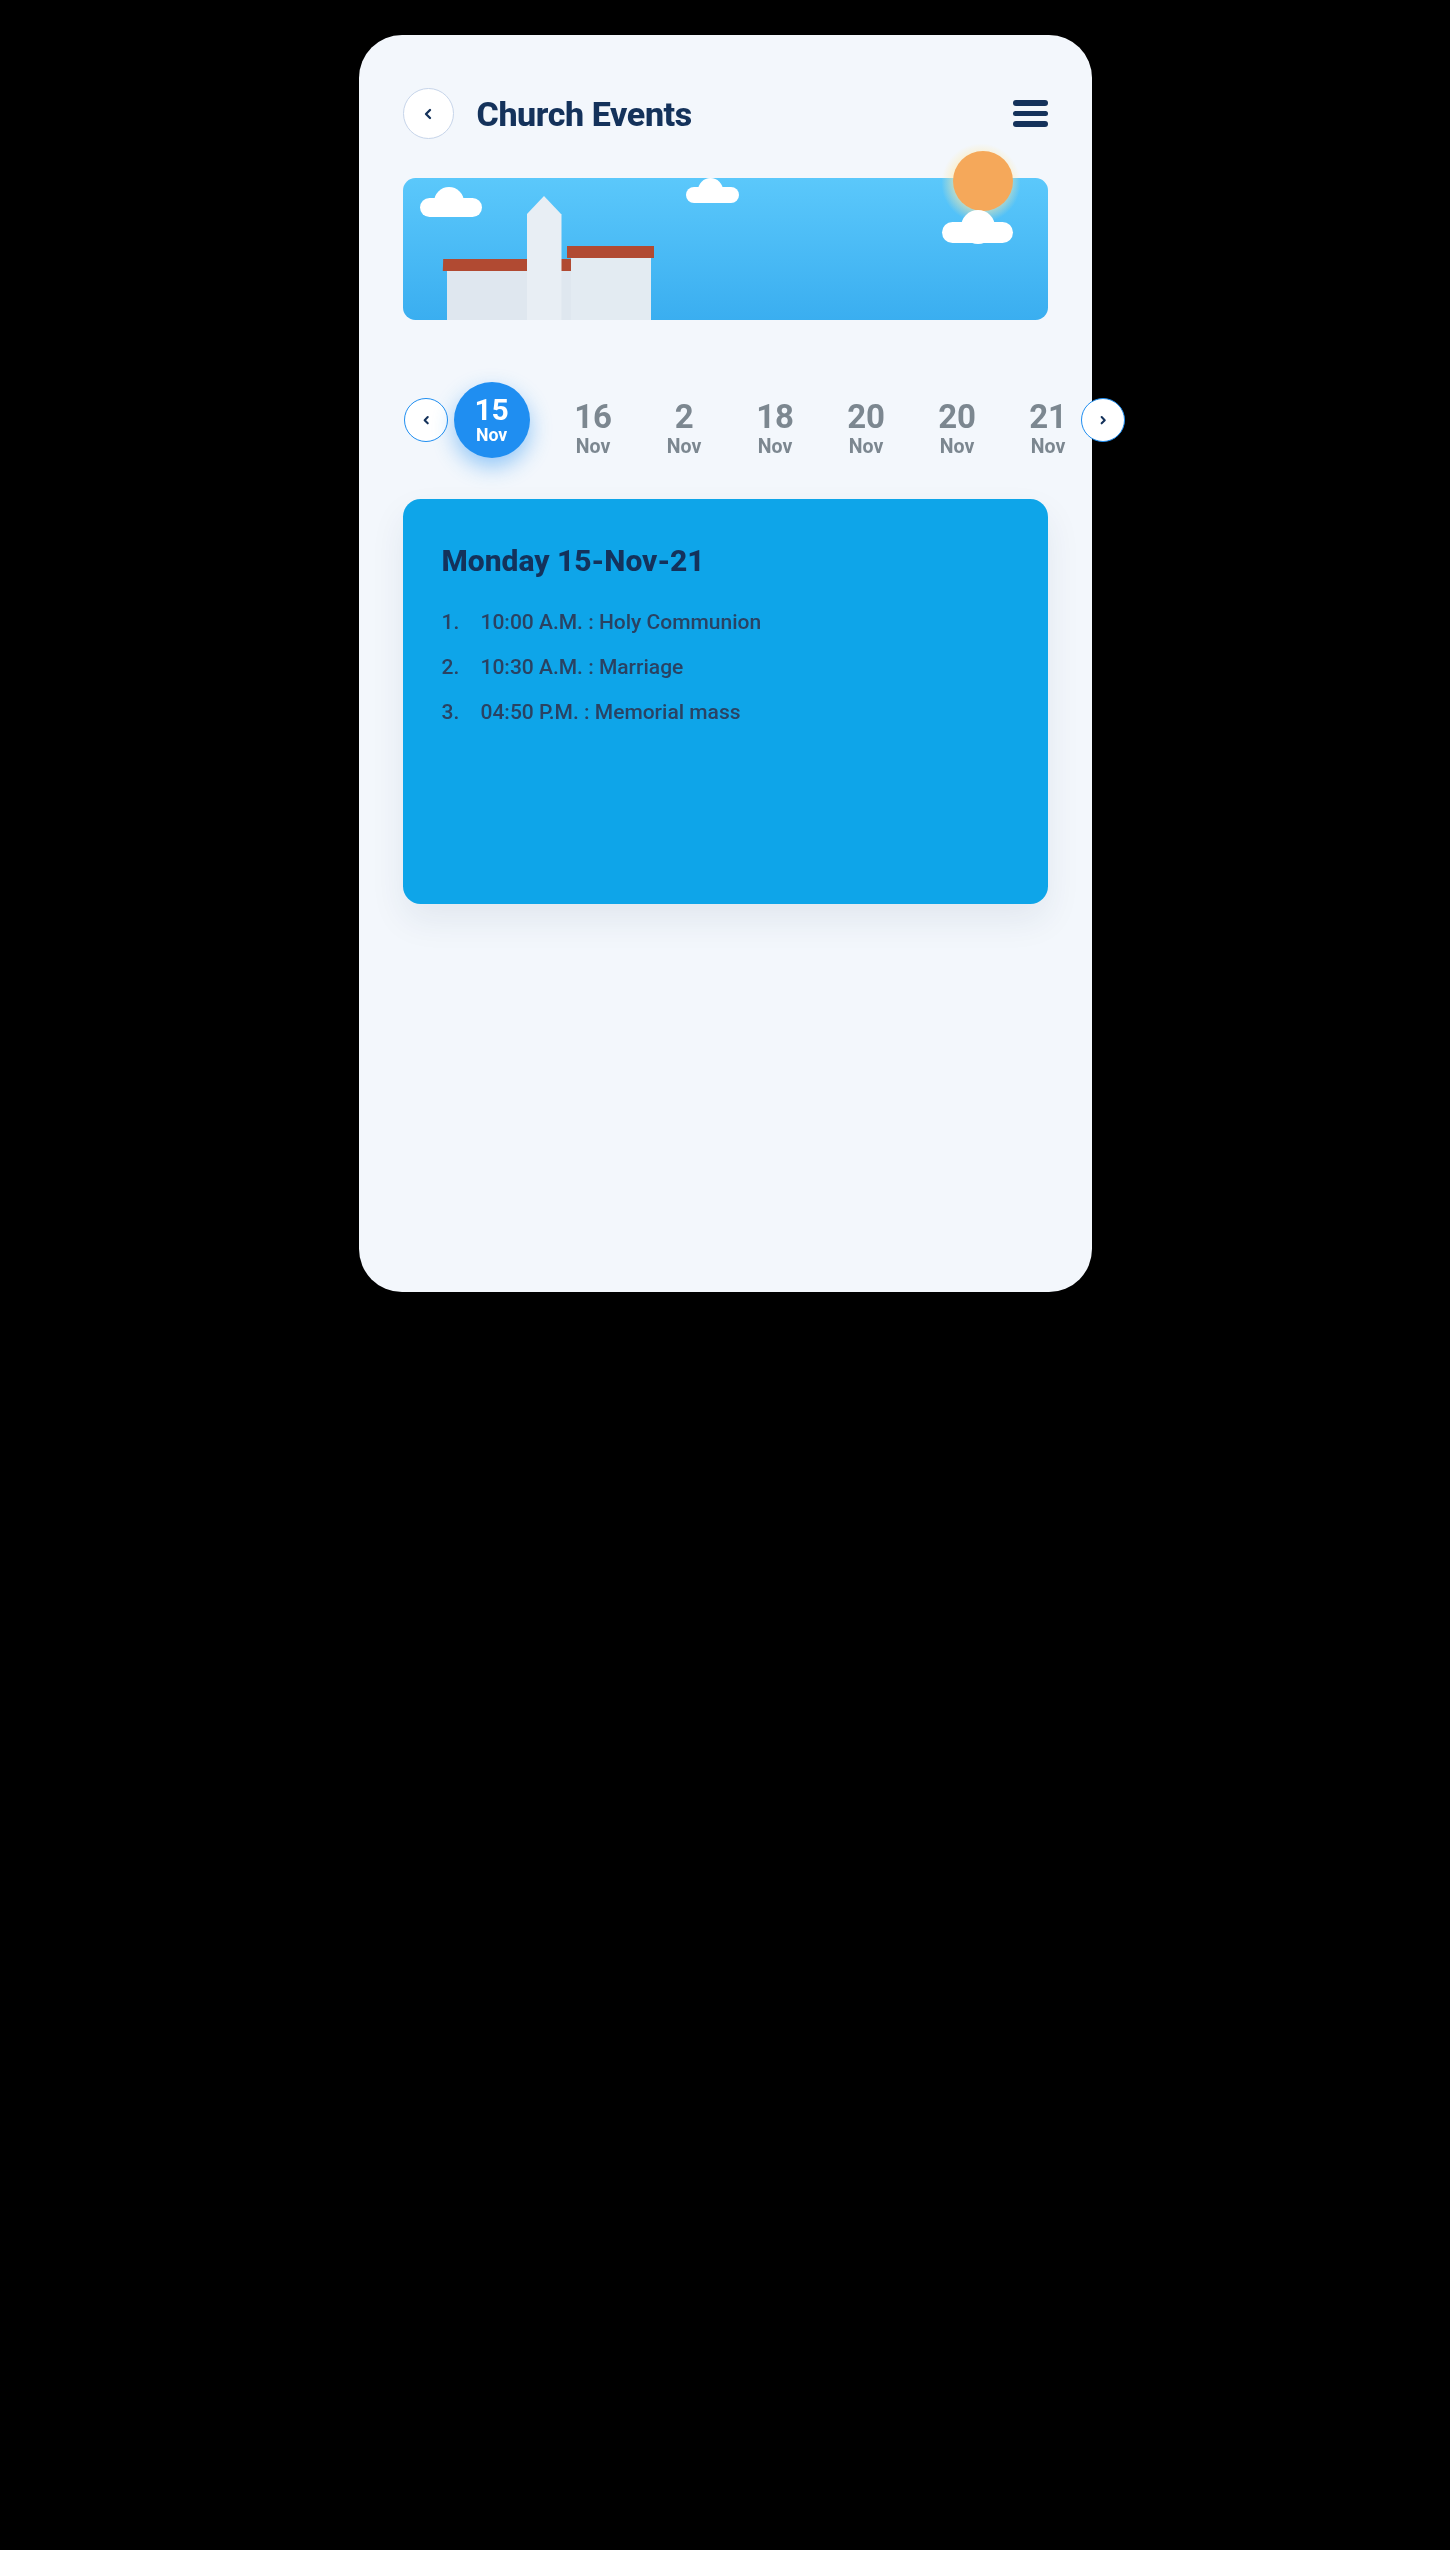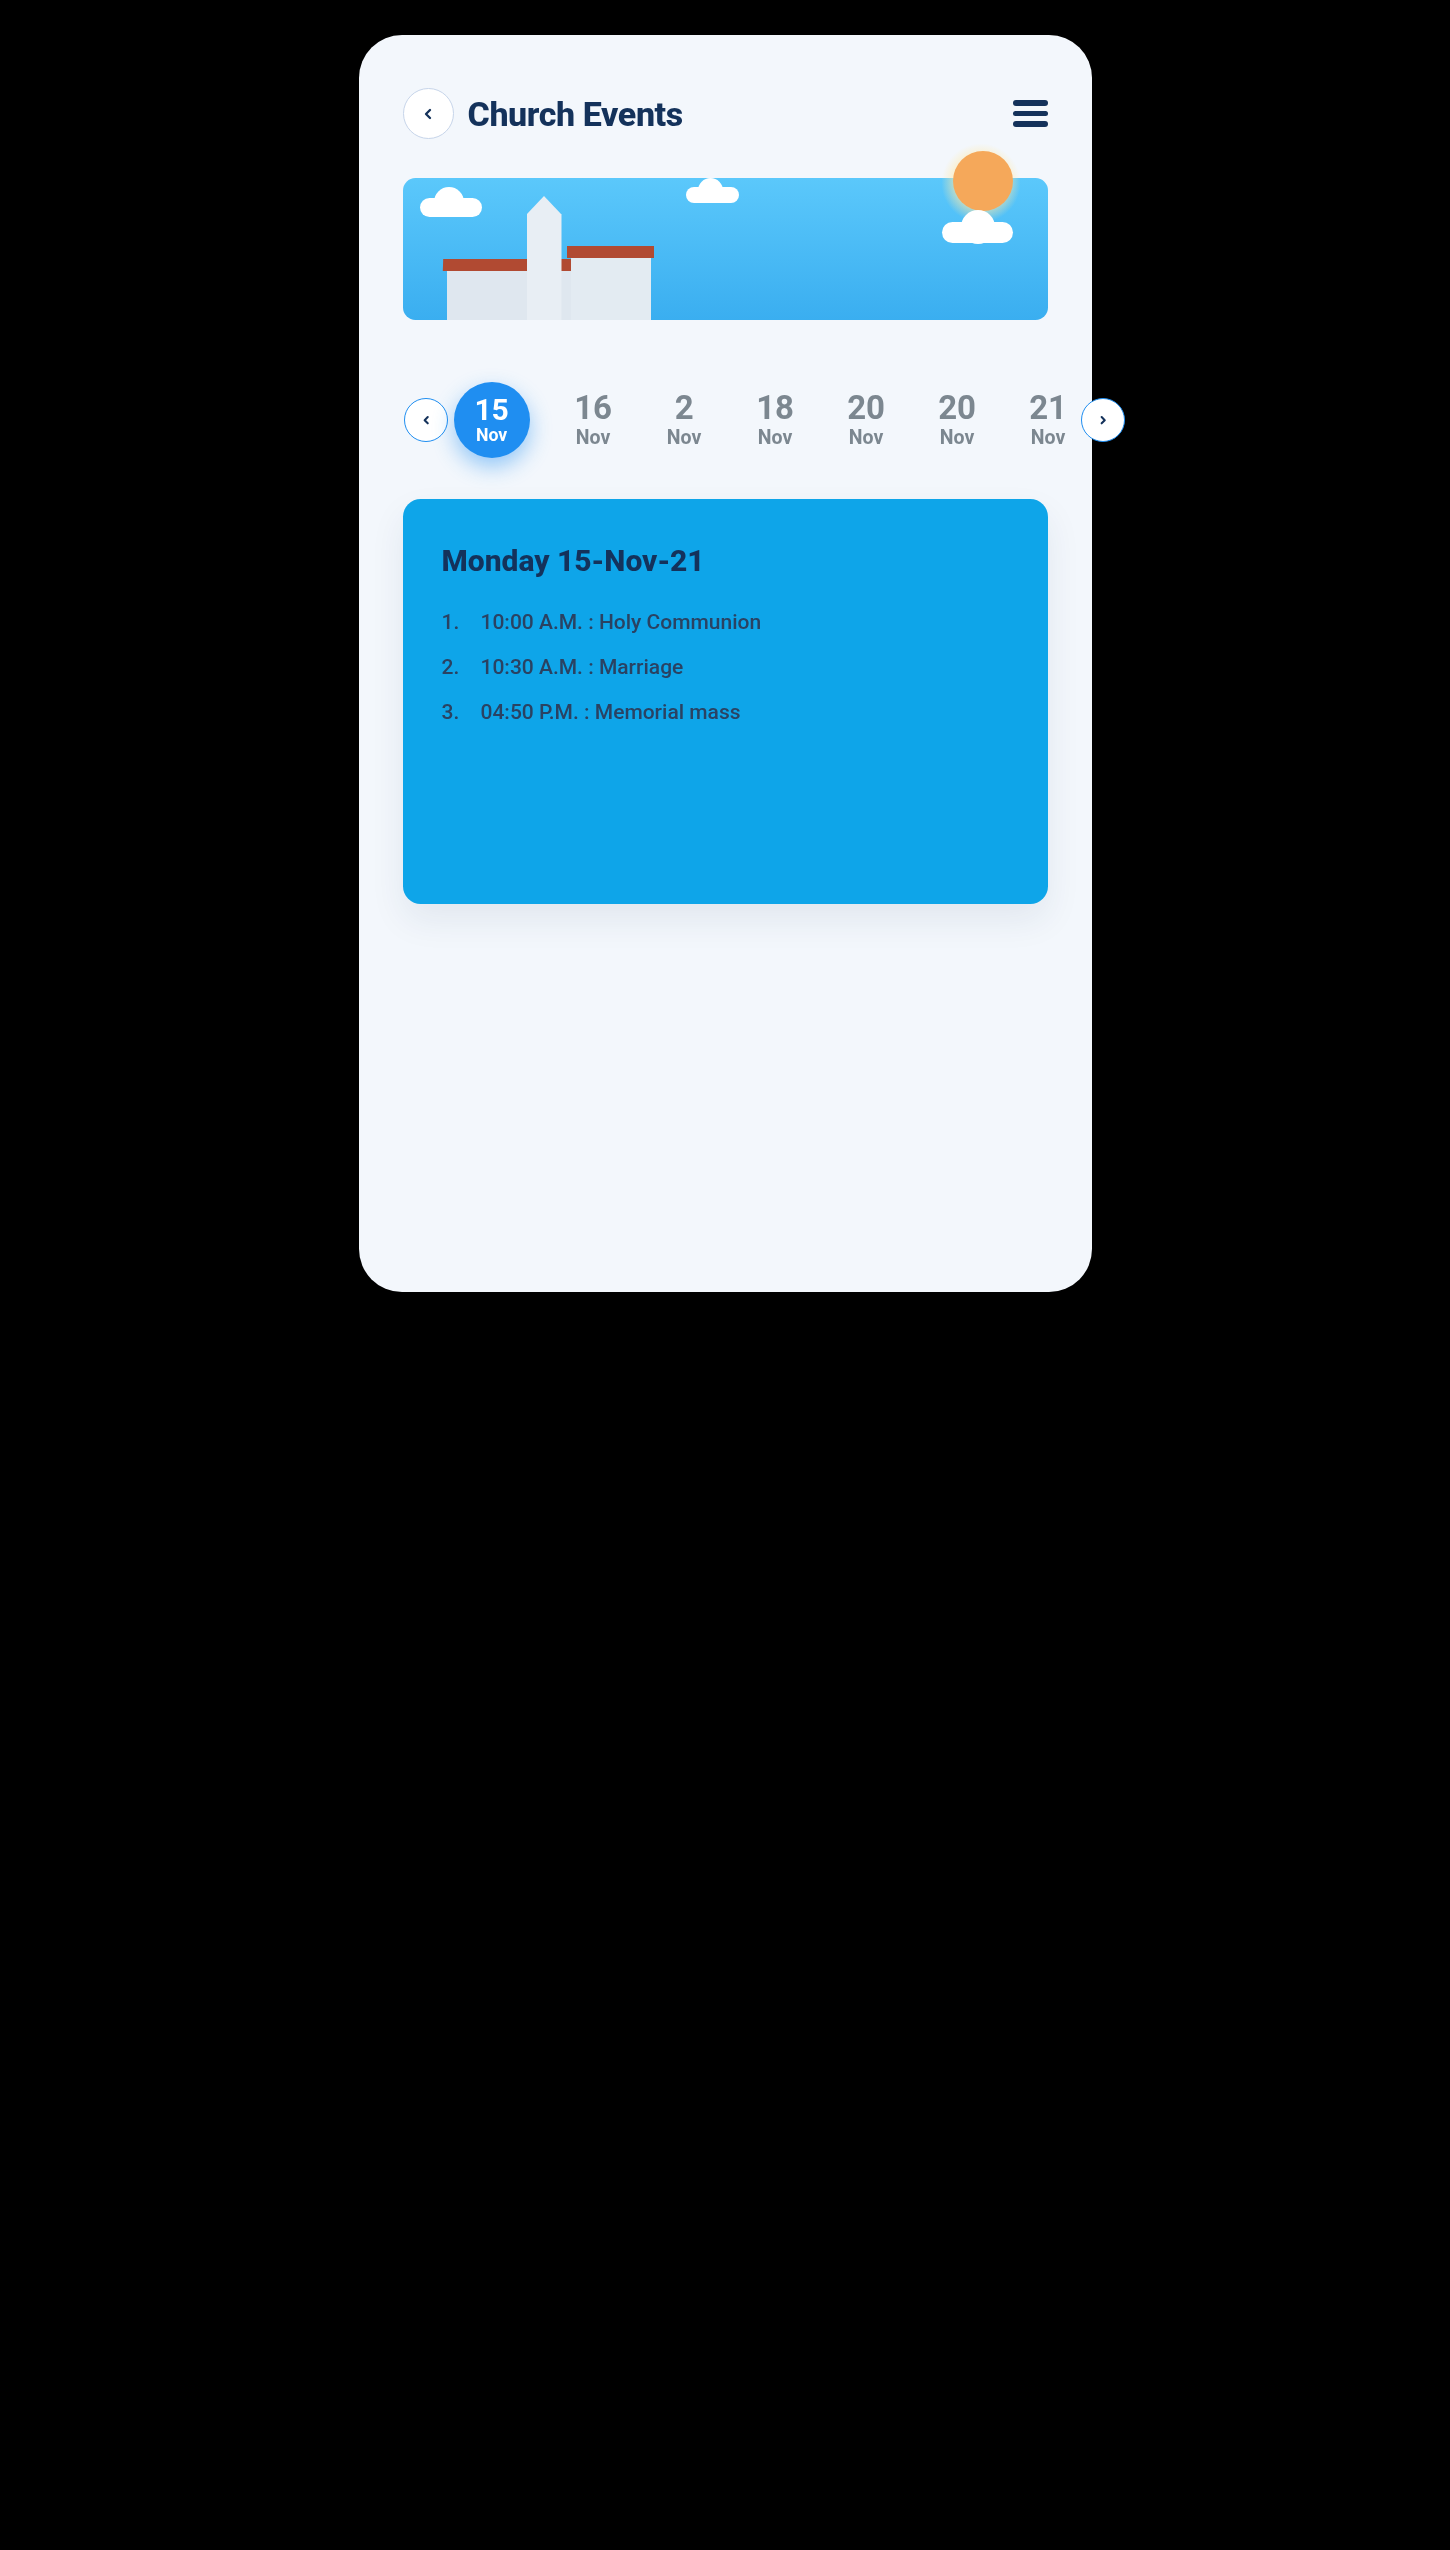--- a/index.html
+++ b/index.html
@@ -19,21 +19,21 @@
     padding: 53px 44px 266px 44px;
     position: relative;
     min-height: 1257px;
   }
   .header {
     display: flex;
     align-items: center;
     justify-content: space-between;
     margin-bottom: 39px;
   }
-  .header-left { display: flex; align-items: center; gap: 14px; }
+  .header-left { display: flex; align-items: center; gap: 23px; }
   .back-btn {
     width: 51px; height: 51px;
     border-radius: 50%;
     border: 1.3px solid #c7d5ea;
     background: #fff;
     display: flex; align-items: center; justify-content: center;
     cursor: pointer;
   }
   .page-title {
     font-size: 34px;
@@ -121,21 +121,21 @@
     border: 1.8px solid #1f8ef1;
     background: #fff;
     display: flex; align-items: center; justify-content: center;
     cursor: pointer;
     flex-shrink: 0;
   }
   .dates {
     flex: 1;
     display: flex;
     justify-content: space-around;
-    align-items: center;
+    align-items: flex-end;
     padding: 0 5.3px;
     gap: 36px;
   }
   .date-item {
     display: flex; flex-direction: column; align-items: center;
     cursor: pointer;
     min-width: 55px;
   }
   .date-item .num { font-size: 33px; font-weight: 700; color: #7c8790; line-height: 1; }
   .date-item .mon { font-size: 19.5px; font-weight: 700; color: #7c8790; margin-top: 1.8px; }

